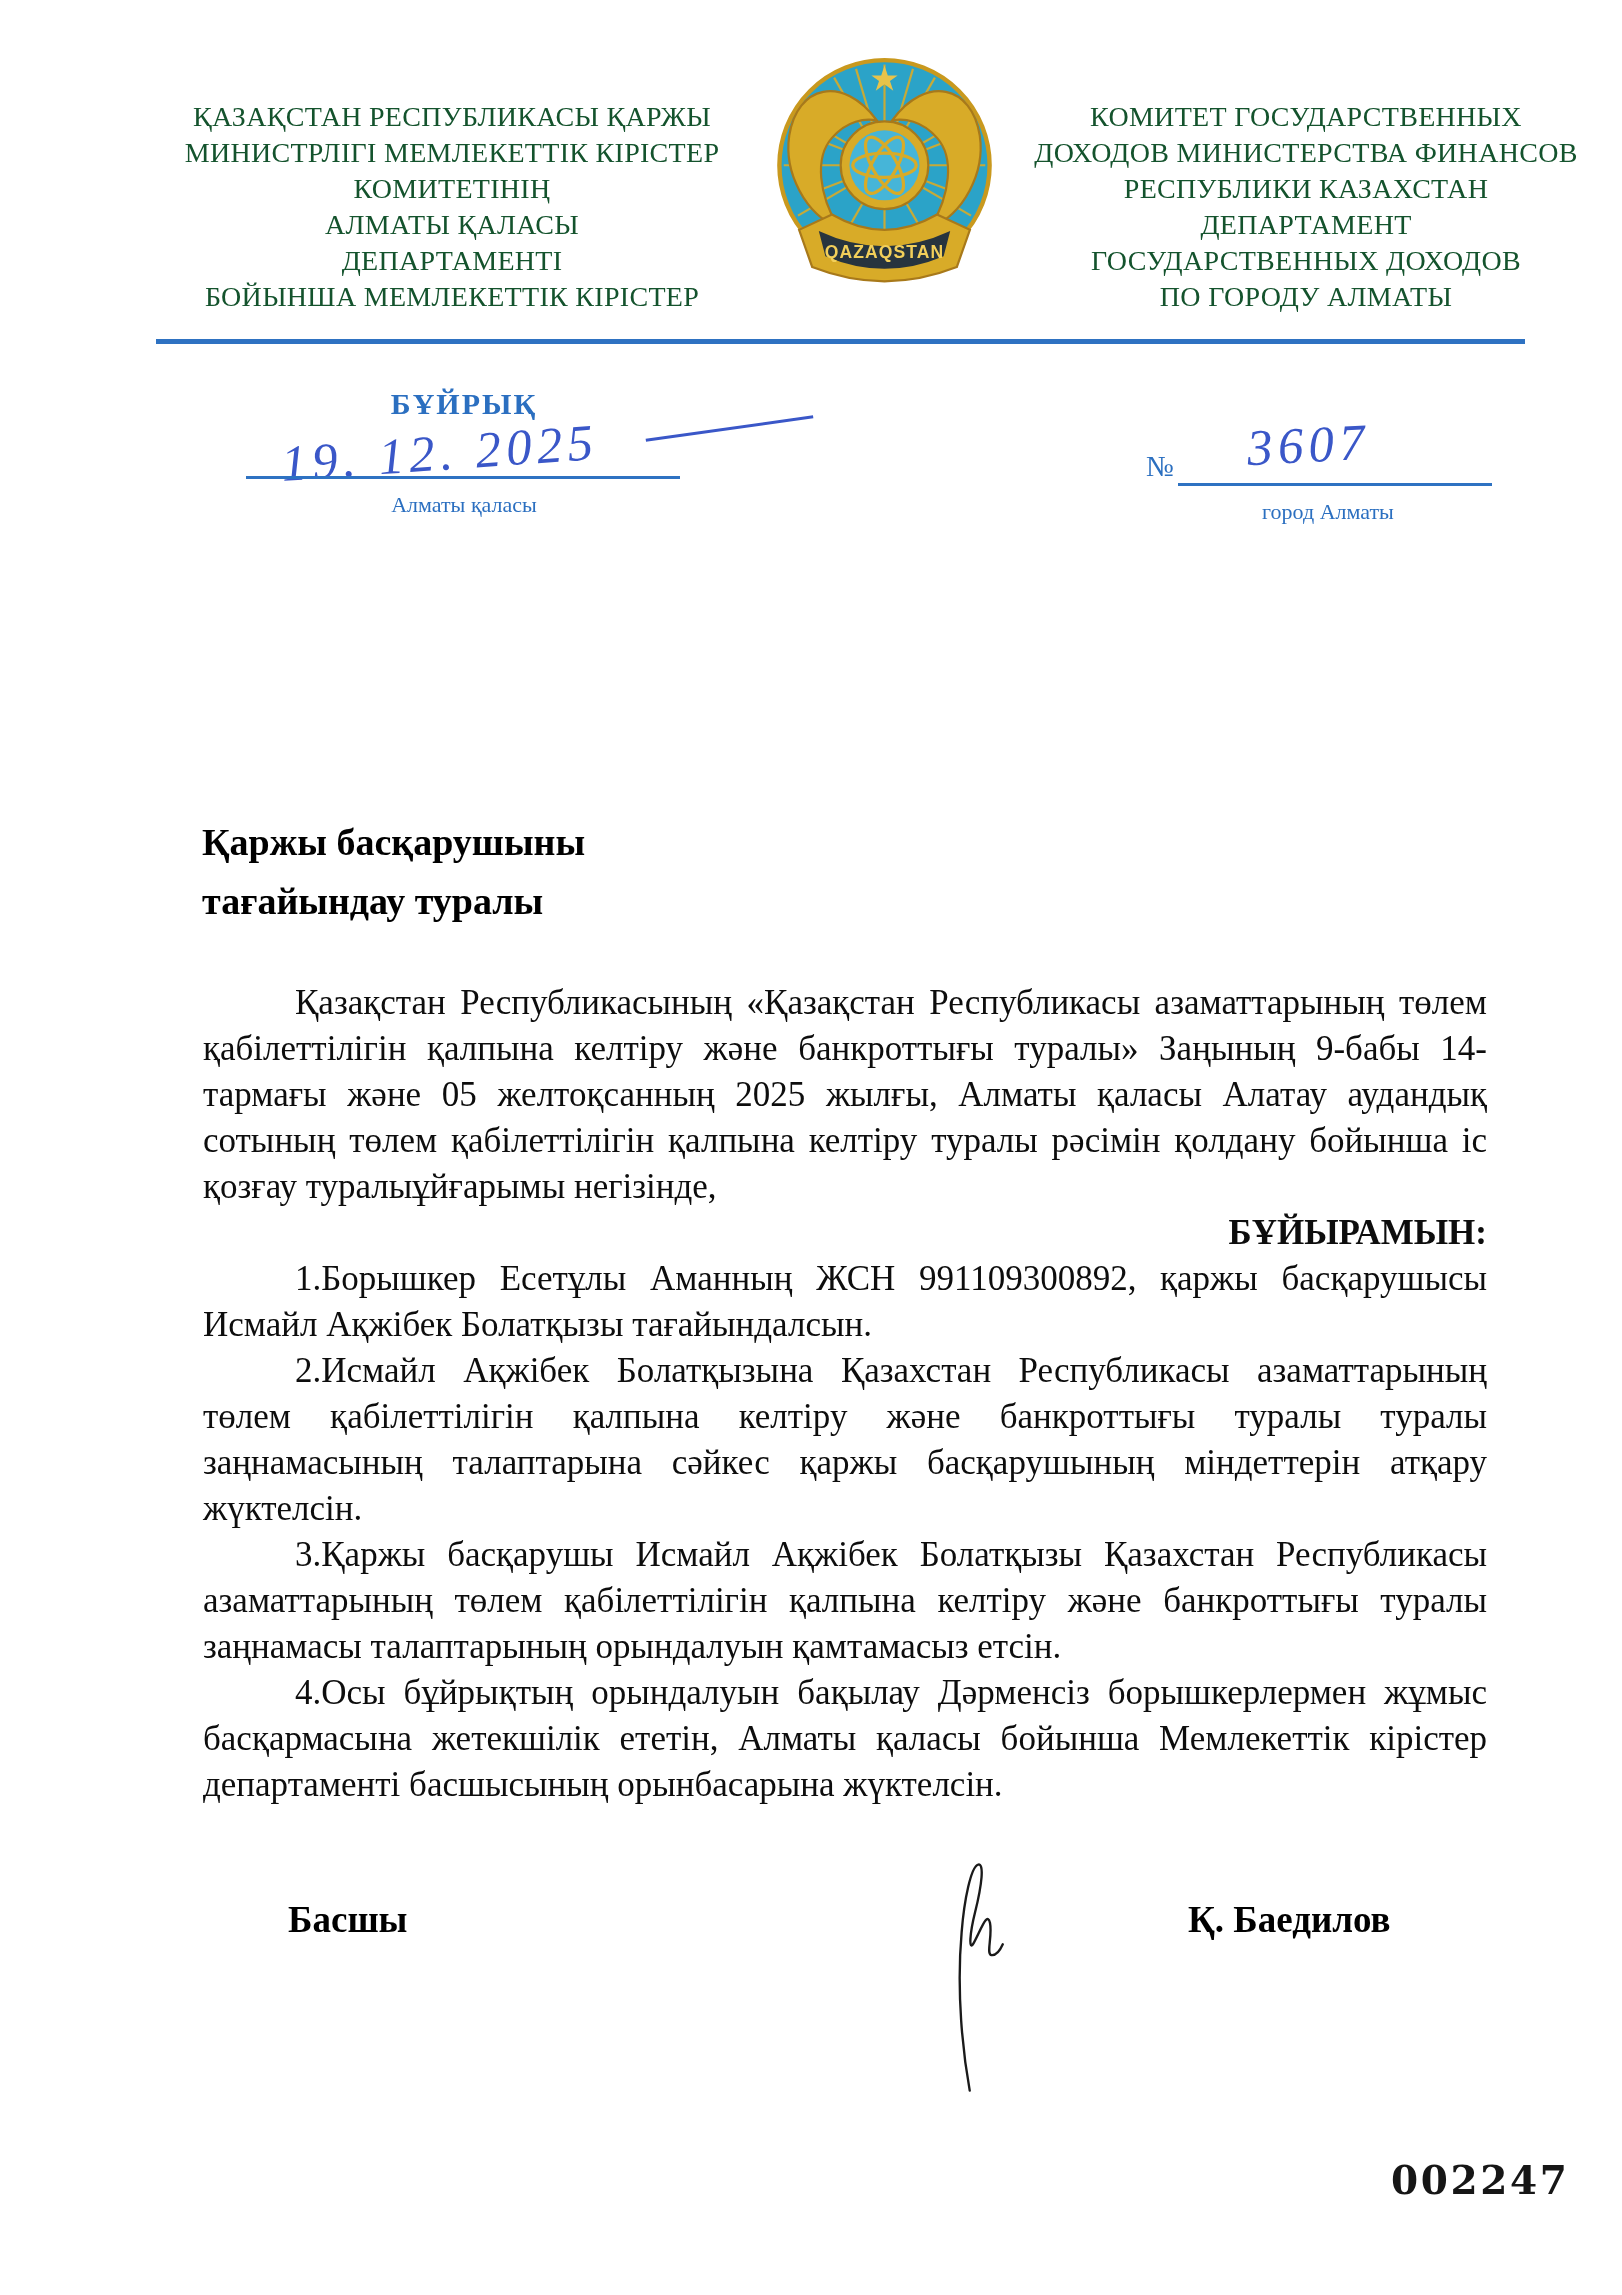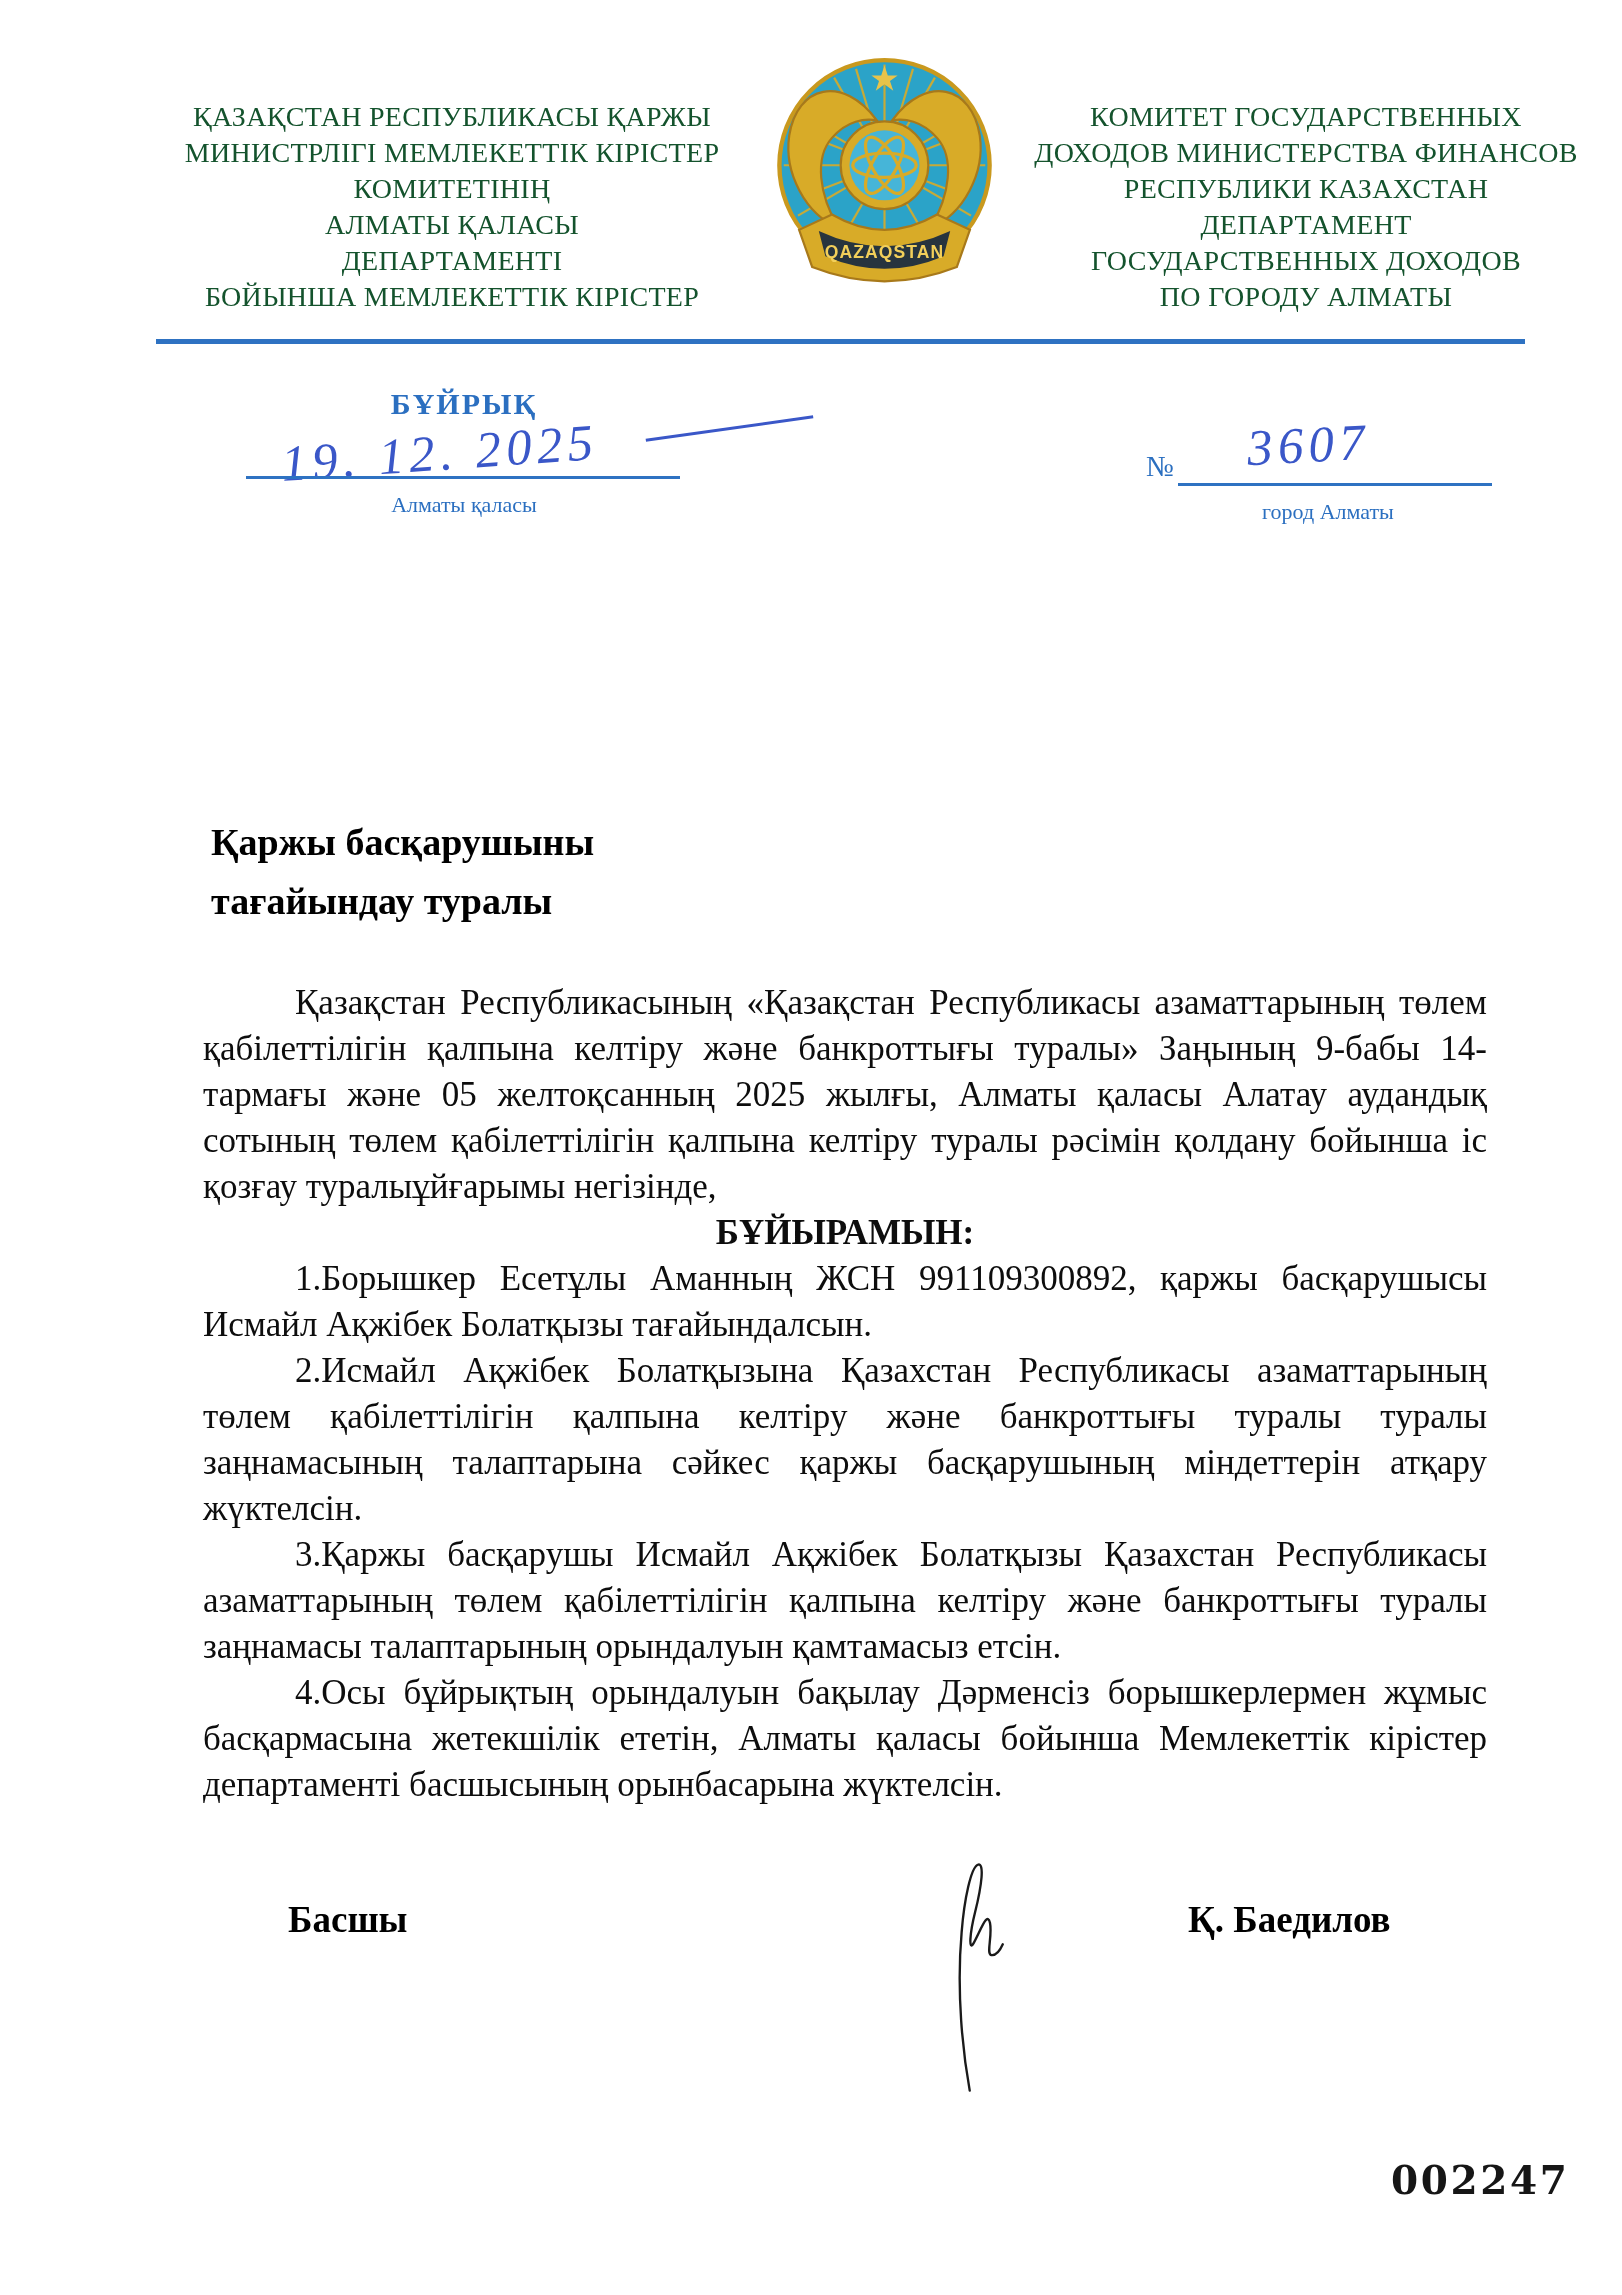--- a/index.html
+++ b/index.html
@@ -35,30 +35,30 @@
   .kk-line{left:246px;top:476px;width:434px;}
   .ru-line{left:1178px;top:483px;width:314px;}
   .num-sign{position:absolute;left:1146px;top:450px;color:#2b6fc0;font-size:29px;}
   .place{
     position:absolute;width:366px;text-align:center;color:#2b6fc0;font-size:22px;
   }
   .kk-place{left:281px;top:492px;}
   .ru-place{left:1145px;top:499px;}
   
   .doc-title{
-    position:absolute;left:211px;top:813px;width:785px;
+    position:absolute;left:202px;top:813px;width:785px;
     color:#000;font-size:38px;font-weight:bold;line-height:59px;
   }
   
   .body-text{
     position:absolute;left:203px;top:980px;width:1284px;
     color:#0d0d0d;font-size:35px;line-height:46px;text-align:justify;
   }
   .body-text p{margin:0;text-indent:92px;}
-  .body-text p.resolve{font-weight:bold;text-indent:0;text-align:center;}
+  .body-text p.resolve{font-weight:bold;text-indent:0;text-align:right;}
   
   .sig-label{position:absolute;left:288px;top:1898px;color:#000;font-size:37px;font-weight:bold;}
   .sig-name{position:absolute;left:1188px;top:1898px;color:#000;font-size:37px;font-weight:bold;}
   .sig-stroke{position:absolute;left:926px;top:1858px;width:105px;height:236px;}
   
   .stamp-number{
     position:absolute;left:1391px;top:2157px;color:#161616;
     font-family:"DejaVu Serif", serif;font-weight:bold;font-size:39px;letter-spacing:2.6px;text-align:center;
   }
 </style>

